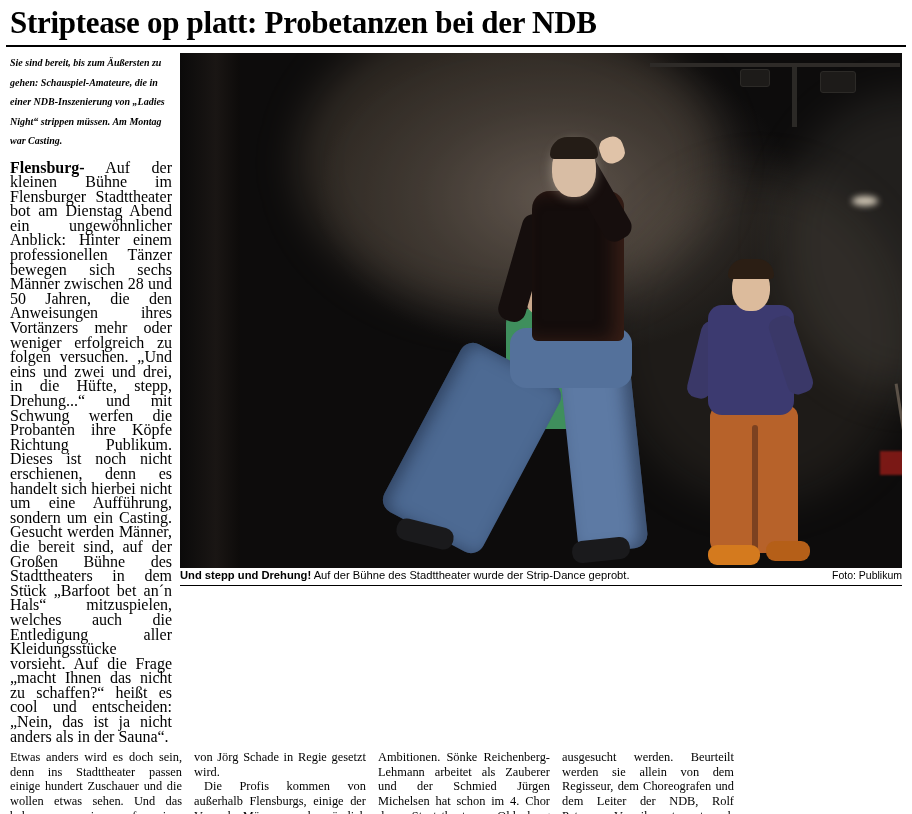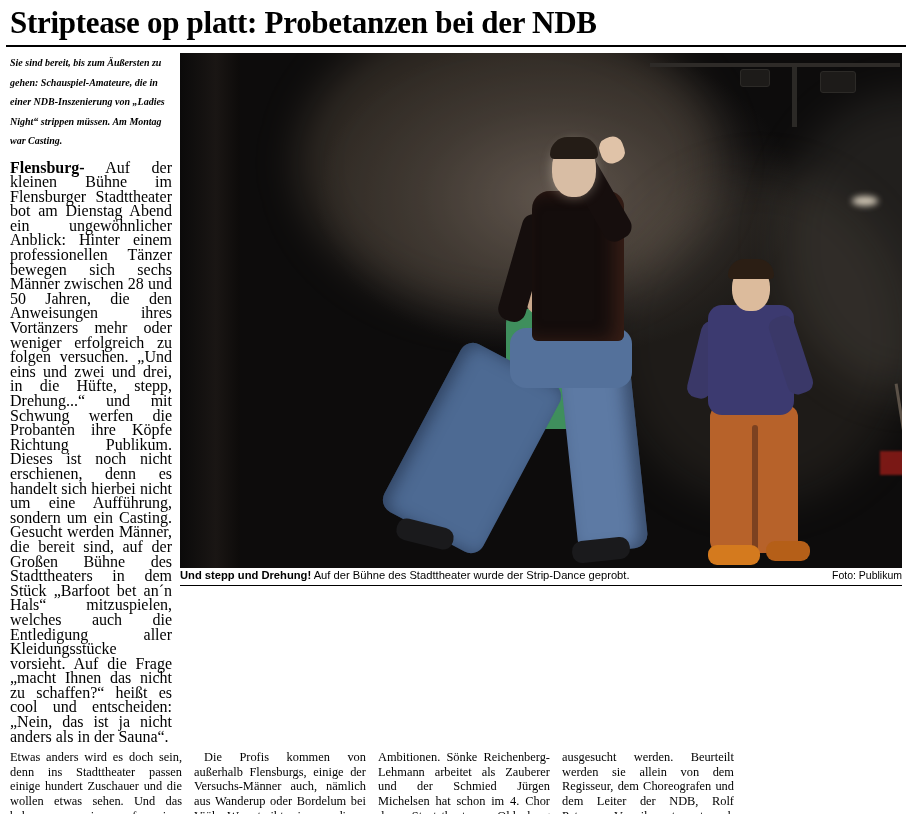--- a/index.html
+++ b/index.html
@@ -288,20 +288,21 @@
       </div>
       <div class="caption-rule"></div>
     </div>
   </div>
 
   <div class="lower">
     <div class="col">
       <p class="first">Etwas anders wird es doch sein, denn ins Stadttheater passen einige hundert Zuschauer und die wollen etwas sehen. Und das bekommen sie auf einer professionell ausgeleuchteten Bühne, mit tänzerischen Einlagen, die der Choreograf Stefan Grün aus Hamburg einstudiert, in einem Stück, welches als „Ladies Night“ auf hochdeutschen Bühnen und im Film Erfolge feiert und jetzt für die NDB</p>
     </div>
     <div class="col">
+      <p class="first">von Jörg Schade in Regie gesetzt wird.</p>
       <p>Die Profis kommen von außerhalb Flensburgs, einige der Versuchs-Männer auch, nämlich aus Wanderup oder Bordelum bei Viöl. Was treibt sie zu dieser Heldentat? Sie wollen Herausforderungen, mal etwas machen, was sie noch nie gemacht haben. Mancher von ihnen hat künstlerische</p>
     </div>
     <div class="col">
       <p class="first">Ambitionen. Sönke Reichenberg-Lehmann arbeitet als Zauberer und der Schmied Jürgen Michelsen hat schon im 4. Chor des Staatstheaters Oldenburg gesungen. Ansonsten sind sie „ganz normale Männer“, die sich dem Abenteuer Volkstheater stellen.</p>
       <p>Von den Sechsen, die am Dienstag auf der Casting-Bühne stehen, sollen drei</p>
     </div>
     <div class="col">
       <p class="first">ausgesucht werden. Beurteilt werden sie allein von dem Regisseur, dem Choreografen und dem Leiter der NDB, Rolf Petersen. Von ihm stammt auch die Idee, diesen Komödien-Klassiker zur plattdeutschen Erstaufführung zu bringen. Am 5. März ist Premiere und dann zeigt sich, welches Standing die tapferen Männer haben.</p>
 
     </div>

